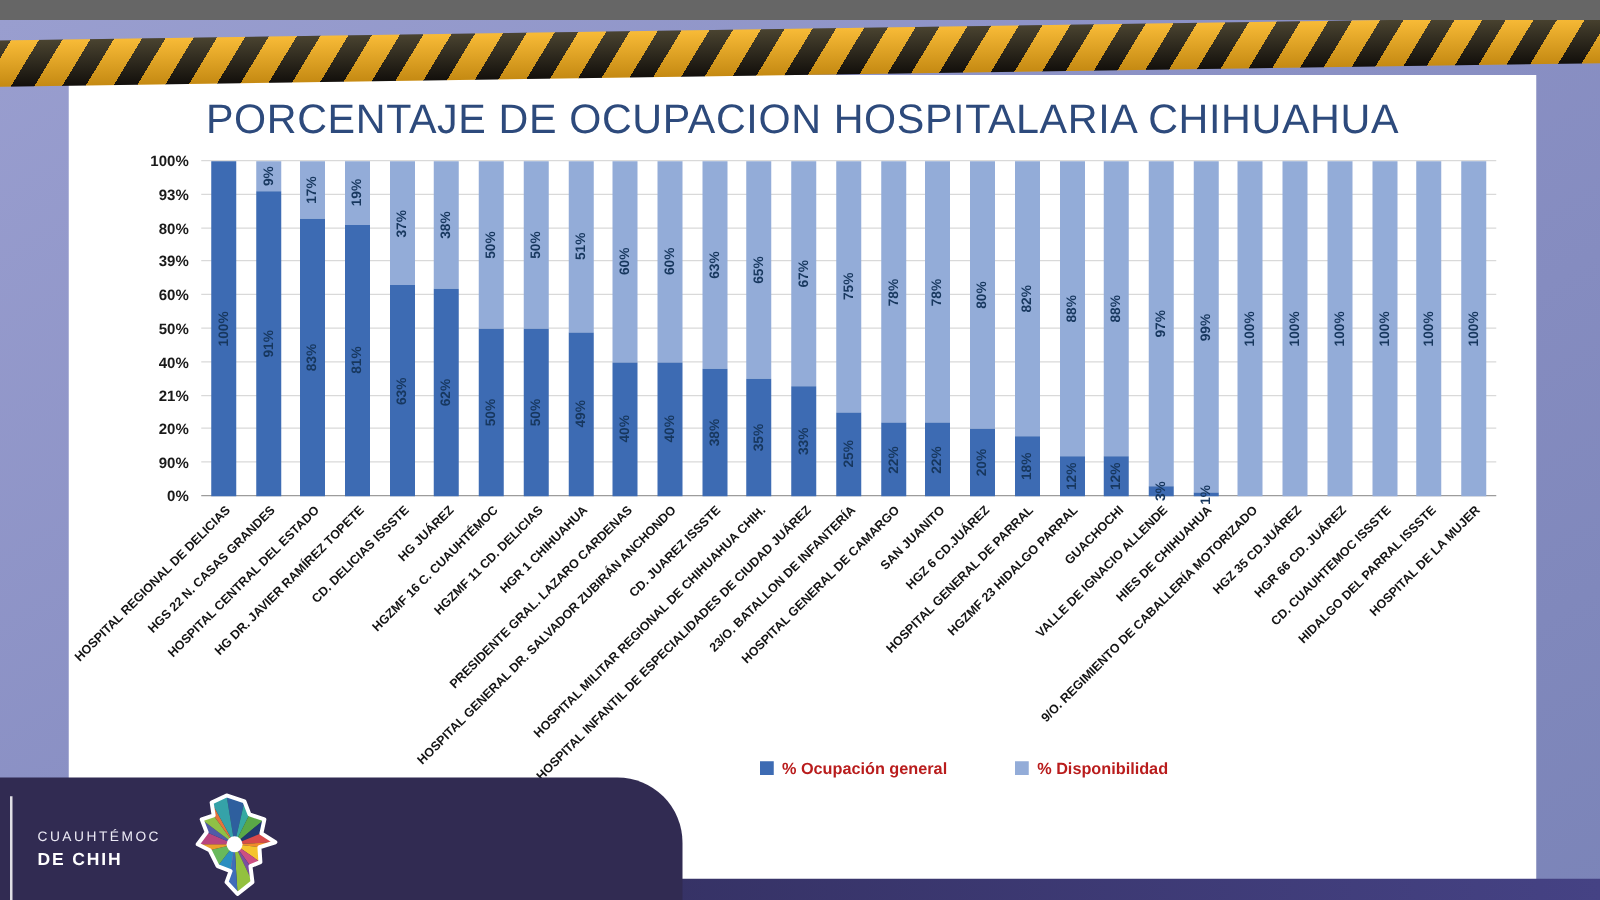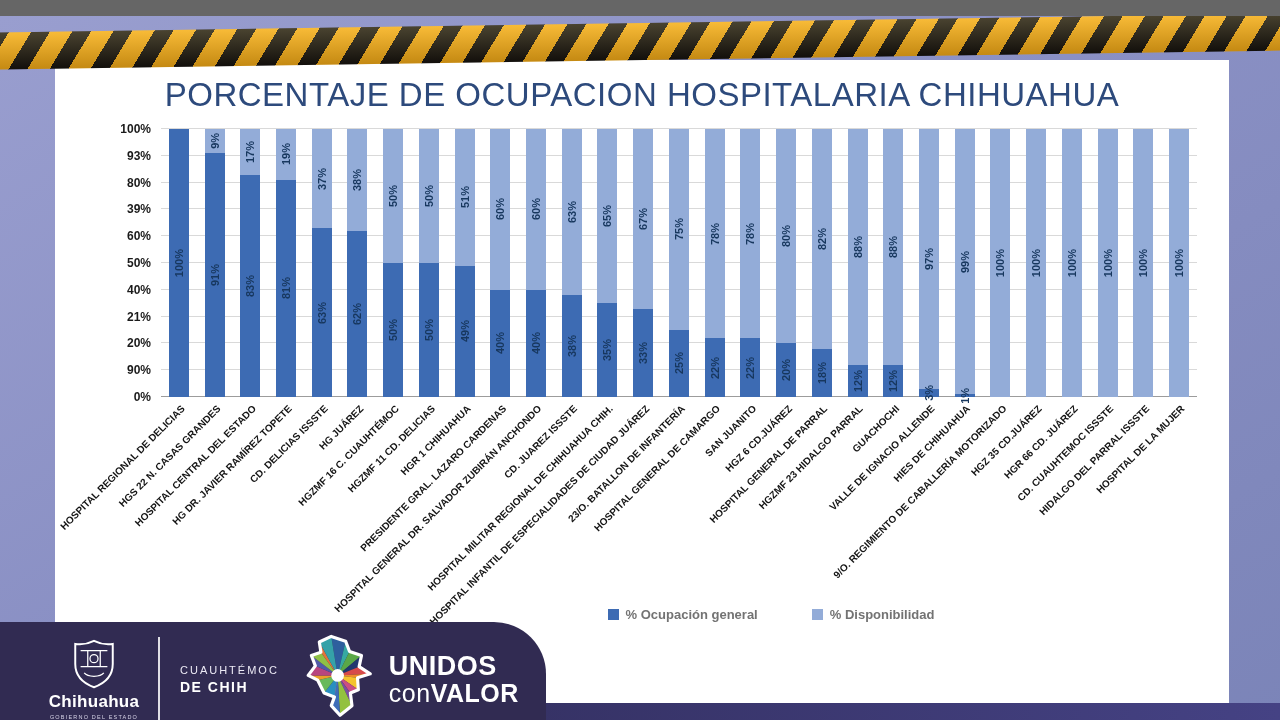--- a/index.html
+++ b/index.html
@@ -34,21 +34,21 @@
   .seg-light{top:0;}
   .seg-dark{bottom:0;}
   .vlabel{position:absolute;left:50%;transform:translate(-50%,50%) rotate(180deg);
           writing-mode:vertical-rl;font-size:11px;font-weight:bold;color:#17375e;
           white-space:nowrap;z-index:2;}
   .xlab{position:absolute;top:calc(100% + 6px);right:50%;transform-origin:100% 0;
         transform:rotate(-45deg);font-size:10px;font-weight:bold;color:#141414;white-space:nowrap;}
 
   .legend{position:absolute;top:547px;left:0;width:100%;display:flex;justify-content:center;
           gap:54px;padding-left:258px;}
-  .legend-item{display:flex;align-items:center;font-size:13px;font-weight:bold;color:#737373;}
+  .legend-item{display:flex;align-items:center;font-size:13px;font-weight:bold;color:#b91c1c;}
   .sw{width:11px;height:11px;display:inline-block;margin-right:7px;}
 
   
   .strip{position:absolute;left:0;top:687px;width:1280px;height:33px;z-index:2;
          background:linear-gradient(90deg,#2b2750,#454284);}
   .footer-panel{position:absolute;left:0;top:606px;width:546px;height:114px;z-index:3;
          background:#312b52;border-top-right-radius:52px;display:flex;align-items:center;}
   .gob{display:flex;flex-direction:column;align-items:center;margin-left:38px;width:112px;}
   .gob-name{font-size:17px;font-weight:bold;color:#fff;margin-top:3px;letter-spacing:.3px;}
   .gob-sub{font-size:5.5px;color:#d6d2e6;letter-spacing:1.2px;margin-top:2px;}
@@ -365,29 +365,20 @@
         <span>% Ocupación general</span>
       </div>
       <div class="legend-item">
         <span class="sw" style="background: rgb(147, 172, 216);"></span>
         <span>% Disponibilidad</span>
       </div>
     </div>
   </div>
 
   <div class="footer-panel">
-    <div class="gob">
-      <svg width="46" height="50" viewBox="0 0 46 56">
-        <path d="M23 2 C30 5.5 38 6.5 44 5.5 L44 28 C44 42 34 50 23 54 C12 50 2 42 2 28 L2 5.5 C8 6.5 16 5.5 23 2 Z" fill="none" stroke="#ffffff" stroke-width="2.2"></path>
-        <path d="M8 13 H38 M8 31 H38 M16 13 V31 M30 13 V31 M12 38 C16 43 30 43 34 38" fill="none" stroke="#ffffff" stroke-width="1.4"></path>
-        <circle cx="23" cy="22" r="4.5" fill="none" stroke="#ffffff" stroke-width="1.4"></circle>
-      </svg>
-      <div class="gob-name">Chihuahua</div>
-      <div class="gob-sub">GOBIERNO DEL ESTADO</div>
-    </div>
 
     <div class="divider"></div>
 
     <div class="secretaria">
       <span class="sec1">CUAUHTÉMOC</span>
       <span class="sec2">DE CHIH</span>
     </div>
 
     <div class="mapwrap">
       <svg width="82" height="86" viewBox="0 0 100 108">
@@ -411,19 +402,15 @@
             <polygon points="42,52 14,40 9,27" fill="#515aa8"></polygon>
             <polygon points="42,52 9,27 21,23" fill="#8fc046"></polygon>
             <polygon points="42,52 21,23 19,10" fill="#e4733a"></polygon>
             <polygon points="42,52 19,10 34,3" fill="#35a2a8"></polygon>
           </g>
         <polygon id="outline" points="34,3 52,9 57,22 72,27 69,41 83,50 67,55 68,70 58,74 60,90 45,102 34,90 38,79 25,74 17,58 5,52 14,40 9,27 21,23 19,10" fill="none" stroke="#ffffff" stroke-width="4" stroke-linejoin="round"></polygon>
         <circle cx="42" cy="52" r="8" fill="#ffffff"></circle>
       </svg>
     </div>
 
-    <div class="unidos">
-      <span class="uni1">UNIDOS</span>
-      <span class="uni2"><span class="con">con</span><span class="valor">VALOR</span></span>
-    </div>
   </div>
 
 </div>
 
 </body></html>

